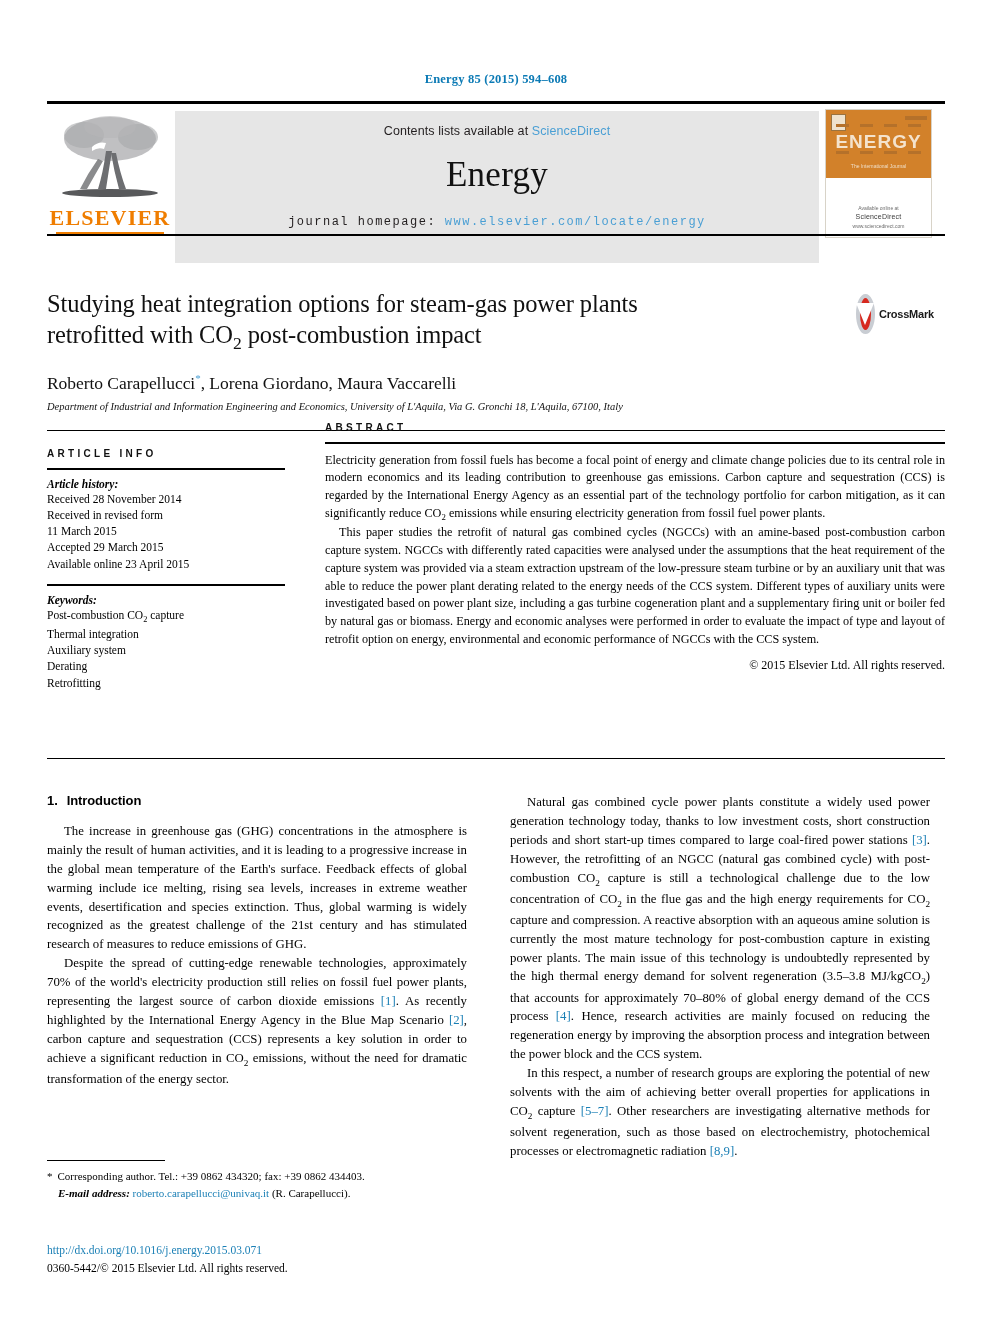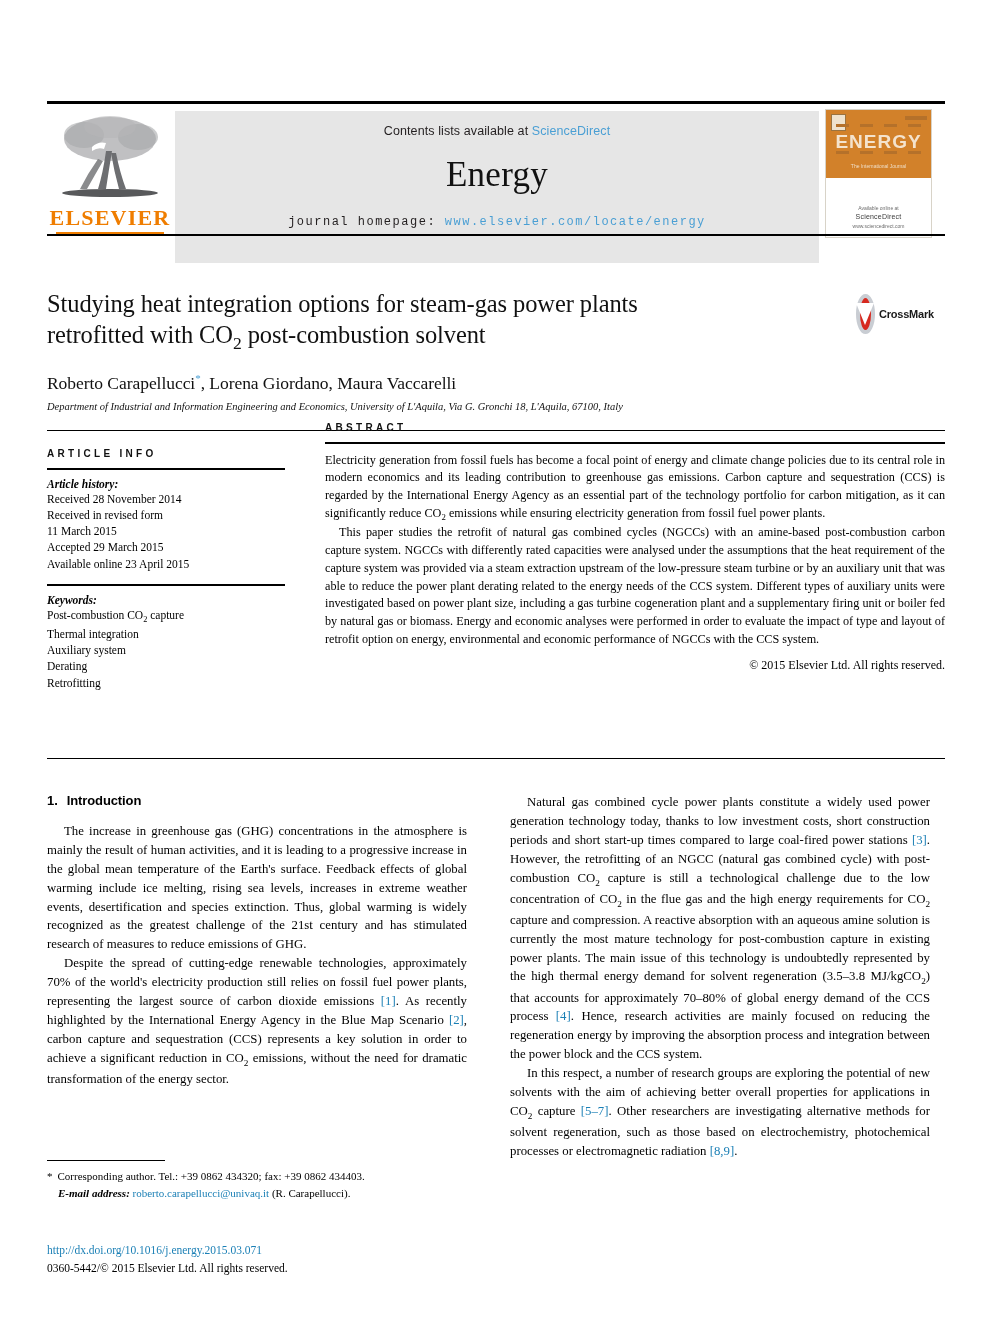--- a/index.html
+++ b/index.html
@@ -316,20 +316,21 @@
     line-height: 1.55;
   }
   .page-footer .doi { color: #1a7fb5; }
   sub { font-size: .72em; }
 </style>
 </head>
 <body>
 
 <div class="page">
 
+  <div class="runhead">Energy 85 (2015) 594–608</div>
 
   <div class="masthead">
     <div class="mast-rule-top"></div>
 
     <div class="mast-logo">
       <div class="tree-wrap">
         <svg viewBox="0 0 112 92" width="112" height="92" aria-hidden="true">
           <g fill="#6d6e71">
             <ellipse cx="56" cy="26" rx="46" ry="22" fill="#8c8d8f" opacity=".55"></ellipse>
             <ellipse cx="30" cy="22" rx="20" ry="13" fill="#a7a8aa" opacity=".6"></ellipse>
@@ -384,21 +385,21 @@
         </div>
       </div>
     </div>
 
     <div class="mast-rule-bottom"></div>
   </div>
 
   <div class="title-block">
     <h1 class="art-title">
       <span>Studying heat integration options for steam-gas power plants</span><br>
-      <span>retrofitted with CO</span><sub>2</sub><span> post-combustion solvent</span>
+      <span>retrofitted with CO</span><sub>2</sub><span> post-combustion impact</span>
     </h1>
     <div class="authors">
       <span>Roberto Carapellucci</span><sup>*</sup><span>, Lorena Giordano, Maura Vaccarelli</span>
     </div>
     <div class="affil">Department of Industrial and Information Engineering and Economics, University of L'Aquila, Via G. Gronchi 18, L'Aquila, 67100, Italy</div>
   </div>
 
   <div class="crossmark">
     <div class="cm-badge"></div>
     <div class="cm-text">CrossMark</div>

